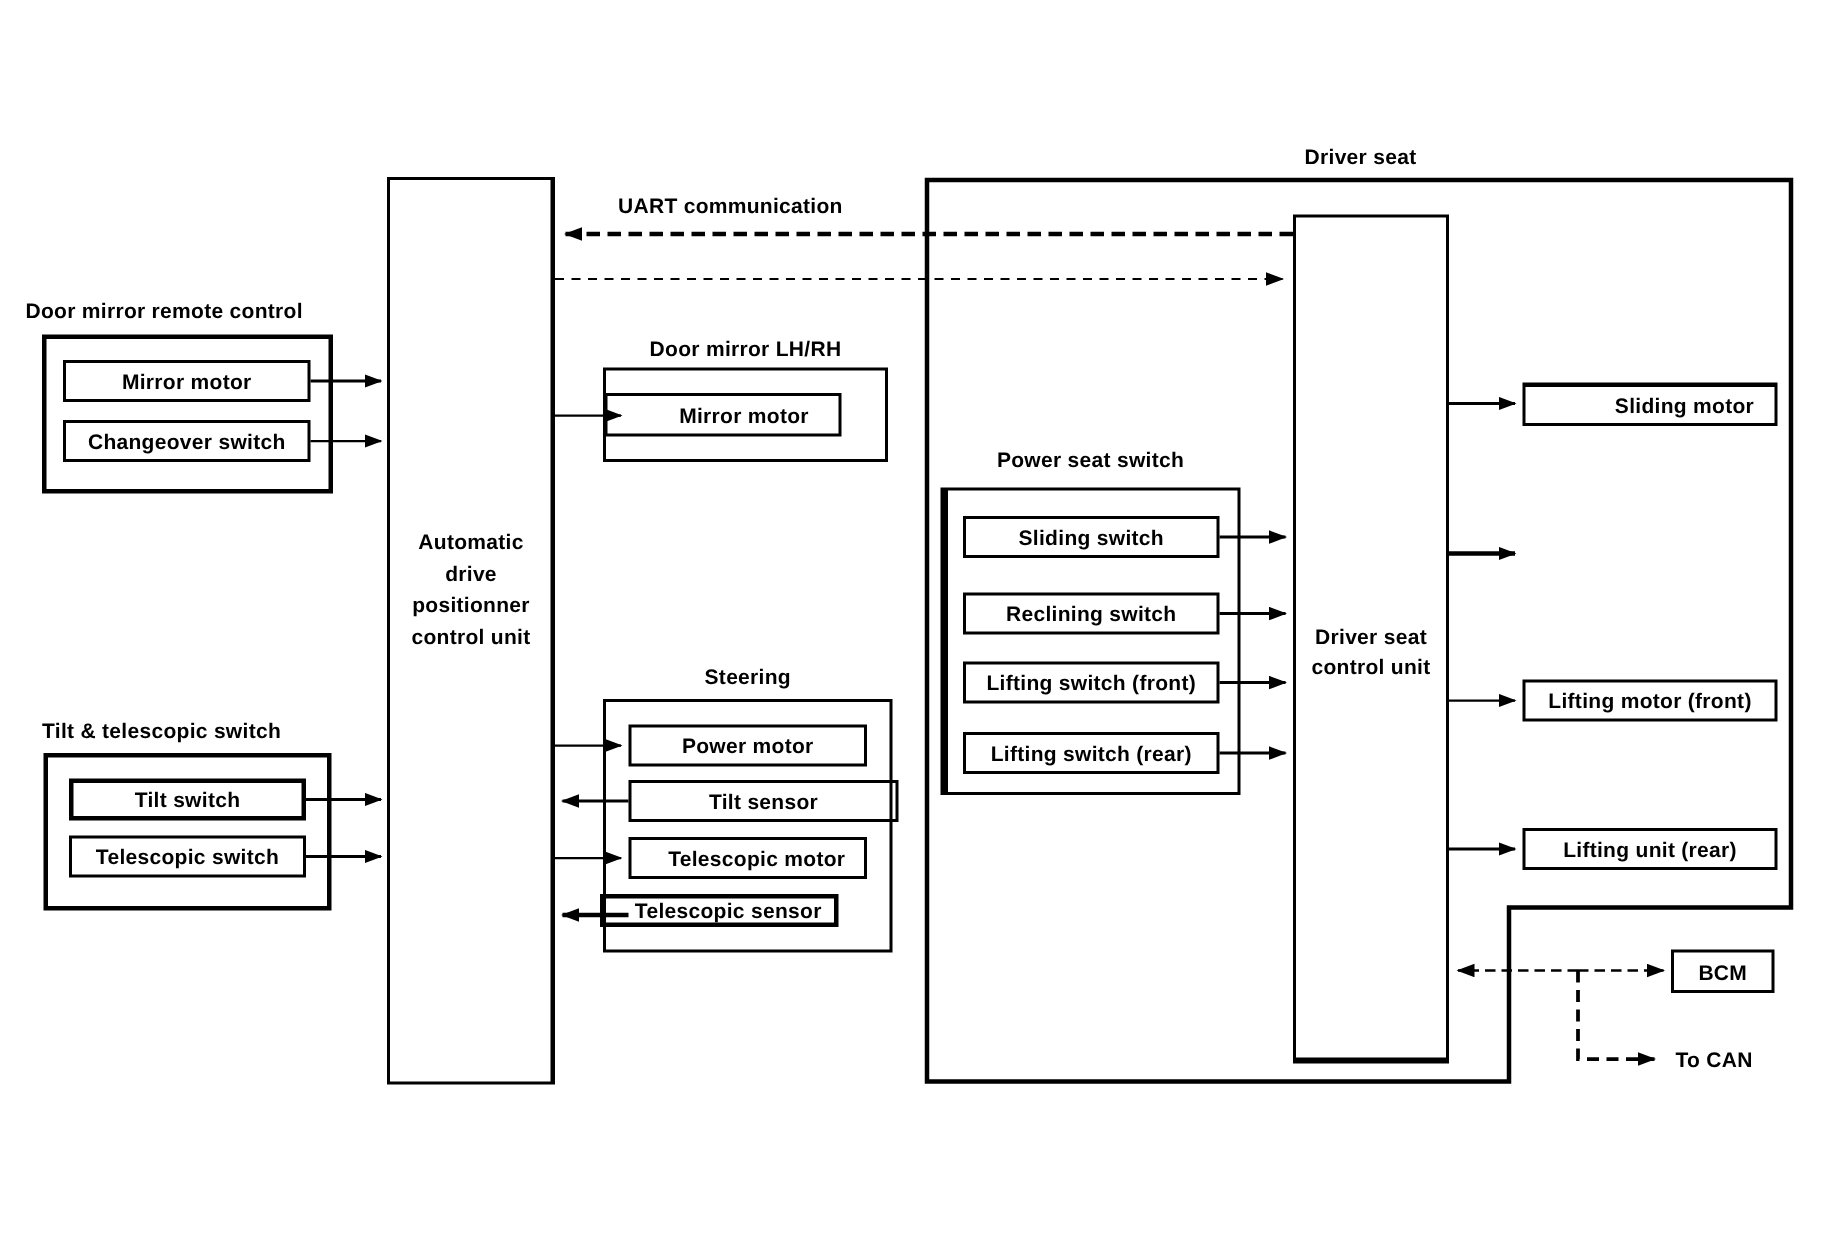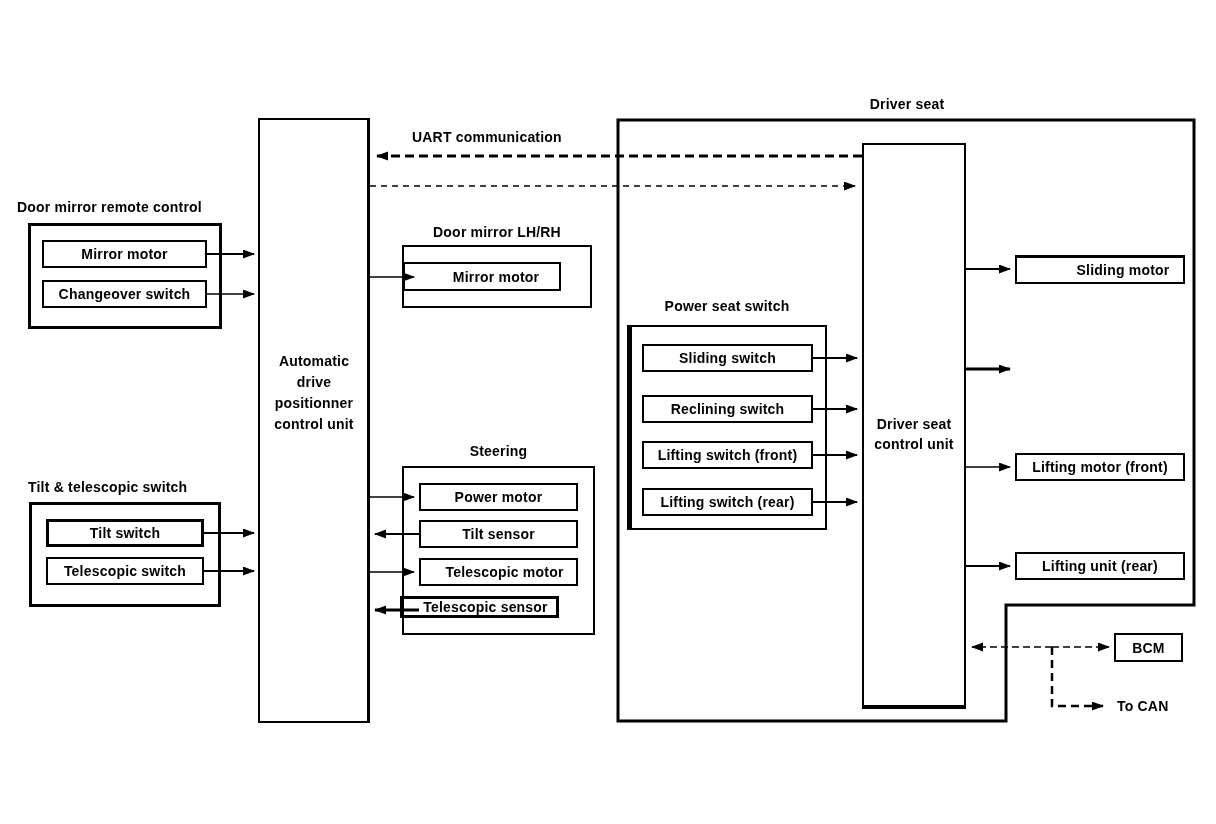--- a/index.html
+++ b/index.html
@@ -90,21 +90,21 @@
   <div class="unit-text" style="left:258px;top:351px;width:112px;line-height:21px;">Automatic
 drive
 positionner
 control unit</div>
 
   <div class="box group" style="left:402px;top:245px;width:190px;height:63px;"></div>
   <div class="box" style="left:403px;top:262px;width:158px;height:29px;padding-left:28px;">Mirror motor</div>
 
   <div class="box group" style="left:402px;top:466px;width:193px;height:169px;"></div>
   <div class="box" style="left:419px;top:483px;width:159px;height:28px;">Power motor</div>
-  <div class="box" style="left:419px;top:520px;width:159px;height:28px;">Tilt sensor</div>
+  <div class="box" style="left:419px;top:520px;width:180px;height:28px;">Tilt sensor</div>
   <div class="box" style="left:419px;top:558px;width:159px;height:28px;padding-left:12px;">Telescopic motor</div>
   <div class="box b3" style="left:400px;top:596px;width:159px;height:22px;padding-left:12px;">Telescopic sensor</div>
 
   <div class="box group psw" style="left:627px;top:325px;width:200px;height:205px;"></div>
   <div class="box" style="left:642px;top:344px;width:171px;height:28px;">Sliding switch</div>
   <div class="box" style="left:642px;top:395px;width:171px;height:28px;">Reclining switch</div>
   <div class="box" style="left:642px;top:441px;width:171px;height:28px;">Lifting switch (front)</div>
   <div class="box" style="left:642px;top:488px;width:171px;height:28px;">Lifting switch (rear)</div>
 
   <div class="box dscu" style="left:862px;top:143px;width:104px;height:566px;"></div>

